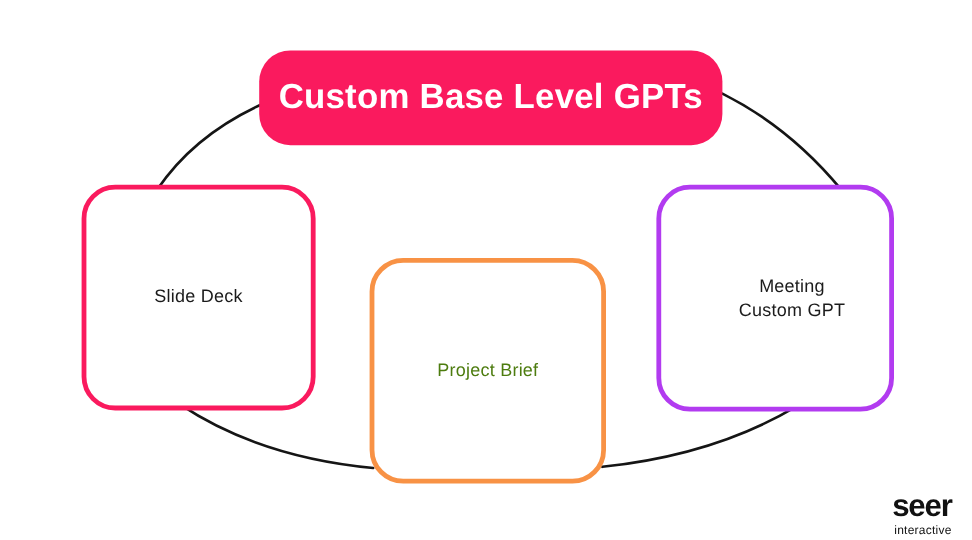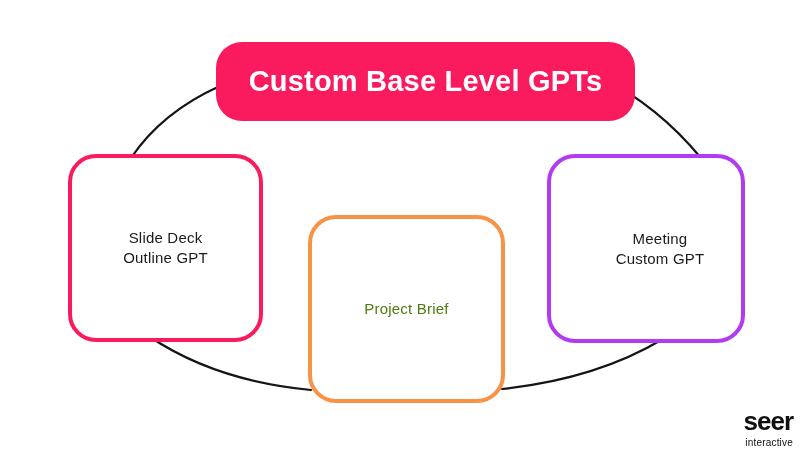--- a/index.html
+++ b/index.html
@@ -24,21 +24,21 @@
   .connectors path {
     fill: none;
     stroke: #151515;
     stroke-width: 2.2;
     stroke-linecap: round;
   }
   .title-pill {
     position: absolute;
     left: 216px;
     top: 42px;
-    width: 419px;
+    width: 386px;
     height: 79px;
     border-radius: 26px;
     background: #FA1A5E;
     display: flex;
     align-items: center;
     justify-content: center;
   }
   .title-pill .title-text {
     color: #ffffff;
     font-size: 29px;
@@ -103,21 +103,20 @@
     <path d="M 502 389 Q 596 379 663 339" style="stroke: rgb(21, 21, 21);"></path>
   </svg>
 
   <div class="title-pill" style="background-color: rgb(250, 26, 94);">
     <span class="title-text" style="color: rgb(255, 255, 255);">Custom Base Level GPTs</span>
   </div>
 
   <div class="node node-left" style="border-color: rgb(250, 26, 94); background-color: rgb(255, 255, 255);">
     <div class="node-text" style="color: rgb(27, 27, 27);">
       <span class="node-line">Slide Deck</span>
-      <span class="node-line">Outline GPT</span>
     </div>
   </div>
 
   <div class="node node-middle" style="border-color: rgb(248, 146, 69); background-color: rgb(255, 255, 255);">
     <div class="node-text" style="color: #4d7c0f;">
       <span class="node-line">Project Brief</span>
     </div>
   </div>
 
   <div class="node node-right" style="border-color: rgb(178, 59, 240); background-color: rgb(255, 255, 255); padding-left: 28px;">

